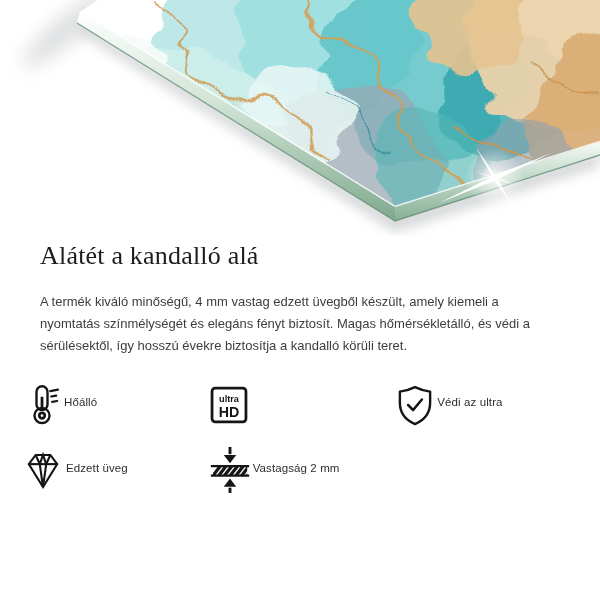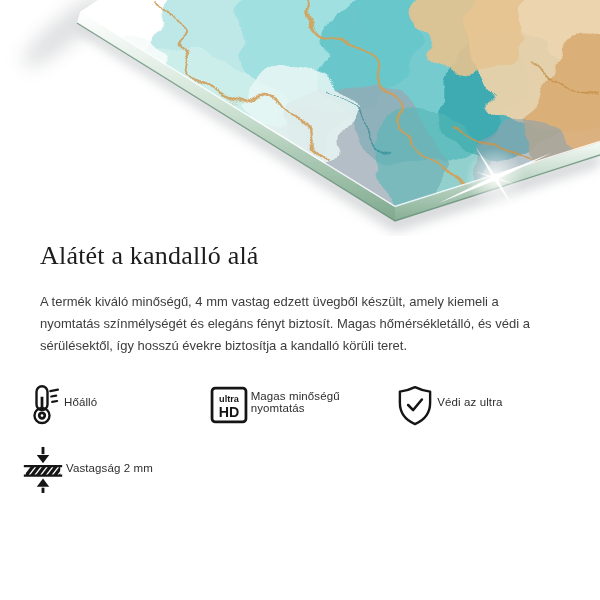--- a/index.html
+++ b/index.html
@@ -155,33 +155,45 @@
   </div>
 
   <div class="feature">
     <div class="icon-box">
       <svg width="44" height="44" viewBox="0 0 48 48">
         <rect x="5.5" y="5.5" width="37" height="37" rx="3.5" fill="none" stroke="#151515" stroke-width="3"></rect>
         <text class="hd-text" x="24" y="21" font-size="10" font-weight="bold" text-anchor="middle" fill="#151515">ultra</text>
         <text class="hd-text" x="24" y="37.5" font-size="15.5" font-weight="bold" text-anchor="middle" fill="#151515">HD</text>
       </svg>
     </div>
-    <div class="feature-label">Magas minőségű nyomtatás</div>
   </div>
 
   <div class="feature">
     <div class="icon-box">
       <svg width="44" height="44" viewBox="0 0 48 48">
         <path d="M24 4.5 C29.5 7.2 34.5 8.6 40.5 9.4 V21.5 C40.5 33 34 40.5 24 44.8 C14 40.5 7.5 33 7.5 21.5 V9.4 C13.5 8.6 18.5 7.2 24 4.5 Z" fill="none" stroke="#151515" stroke-width="2.6" stroke-linejoin="round"></path>
         <path d="M16.5 24 L22 29.5 L31.5 18" fill="none" stroke="#151515" stroke-width="2.8" stroke-linecap="round" stroke-linejoin="round"></path>
       </svg>
     </div>
     <div class="feature-label">Védi az ultra</div>
   </div>
 
+  <div class="feature">
+    <div class="icon-box">
+      <svg width="46" height="44" viewBox="0 0 48 48">
+        <g fill="none" stroke="#151515" stroke-width="2.3">
+          <path d="M8.5 16.5 L16 6.5 H32 L39.5 16.5 L24 41.5 Z"></path>
+          <path d="M8.5 16.5 H39.5"></path>
+          <path d="M16 6.5 L20.5 16.5 L24 6.5 L27.5 16.5 L32 6.5"></path>
+          <path d="M20.5 16.5 L24 41.5 L27.5 16.5"></path>
+        </g>
+      </svg>
+    </div>
+    <div class="feature-label">Edzett üveg</div>
+  </div>
 
 
   <div class="feature">
     <div class="icon-box">
       <svg width="46" height="48" viewBox="0 0 48 50">
         <defs>
             <clipPath id="bar">
               <rect x="6" y="22" width="36" height="10"></rect>
             </clipPath>
           </defs>

